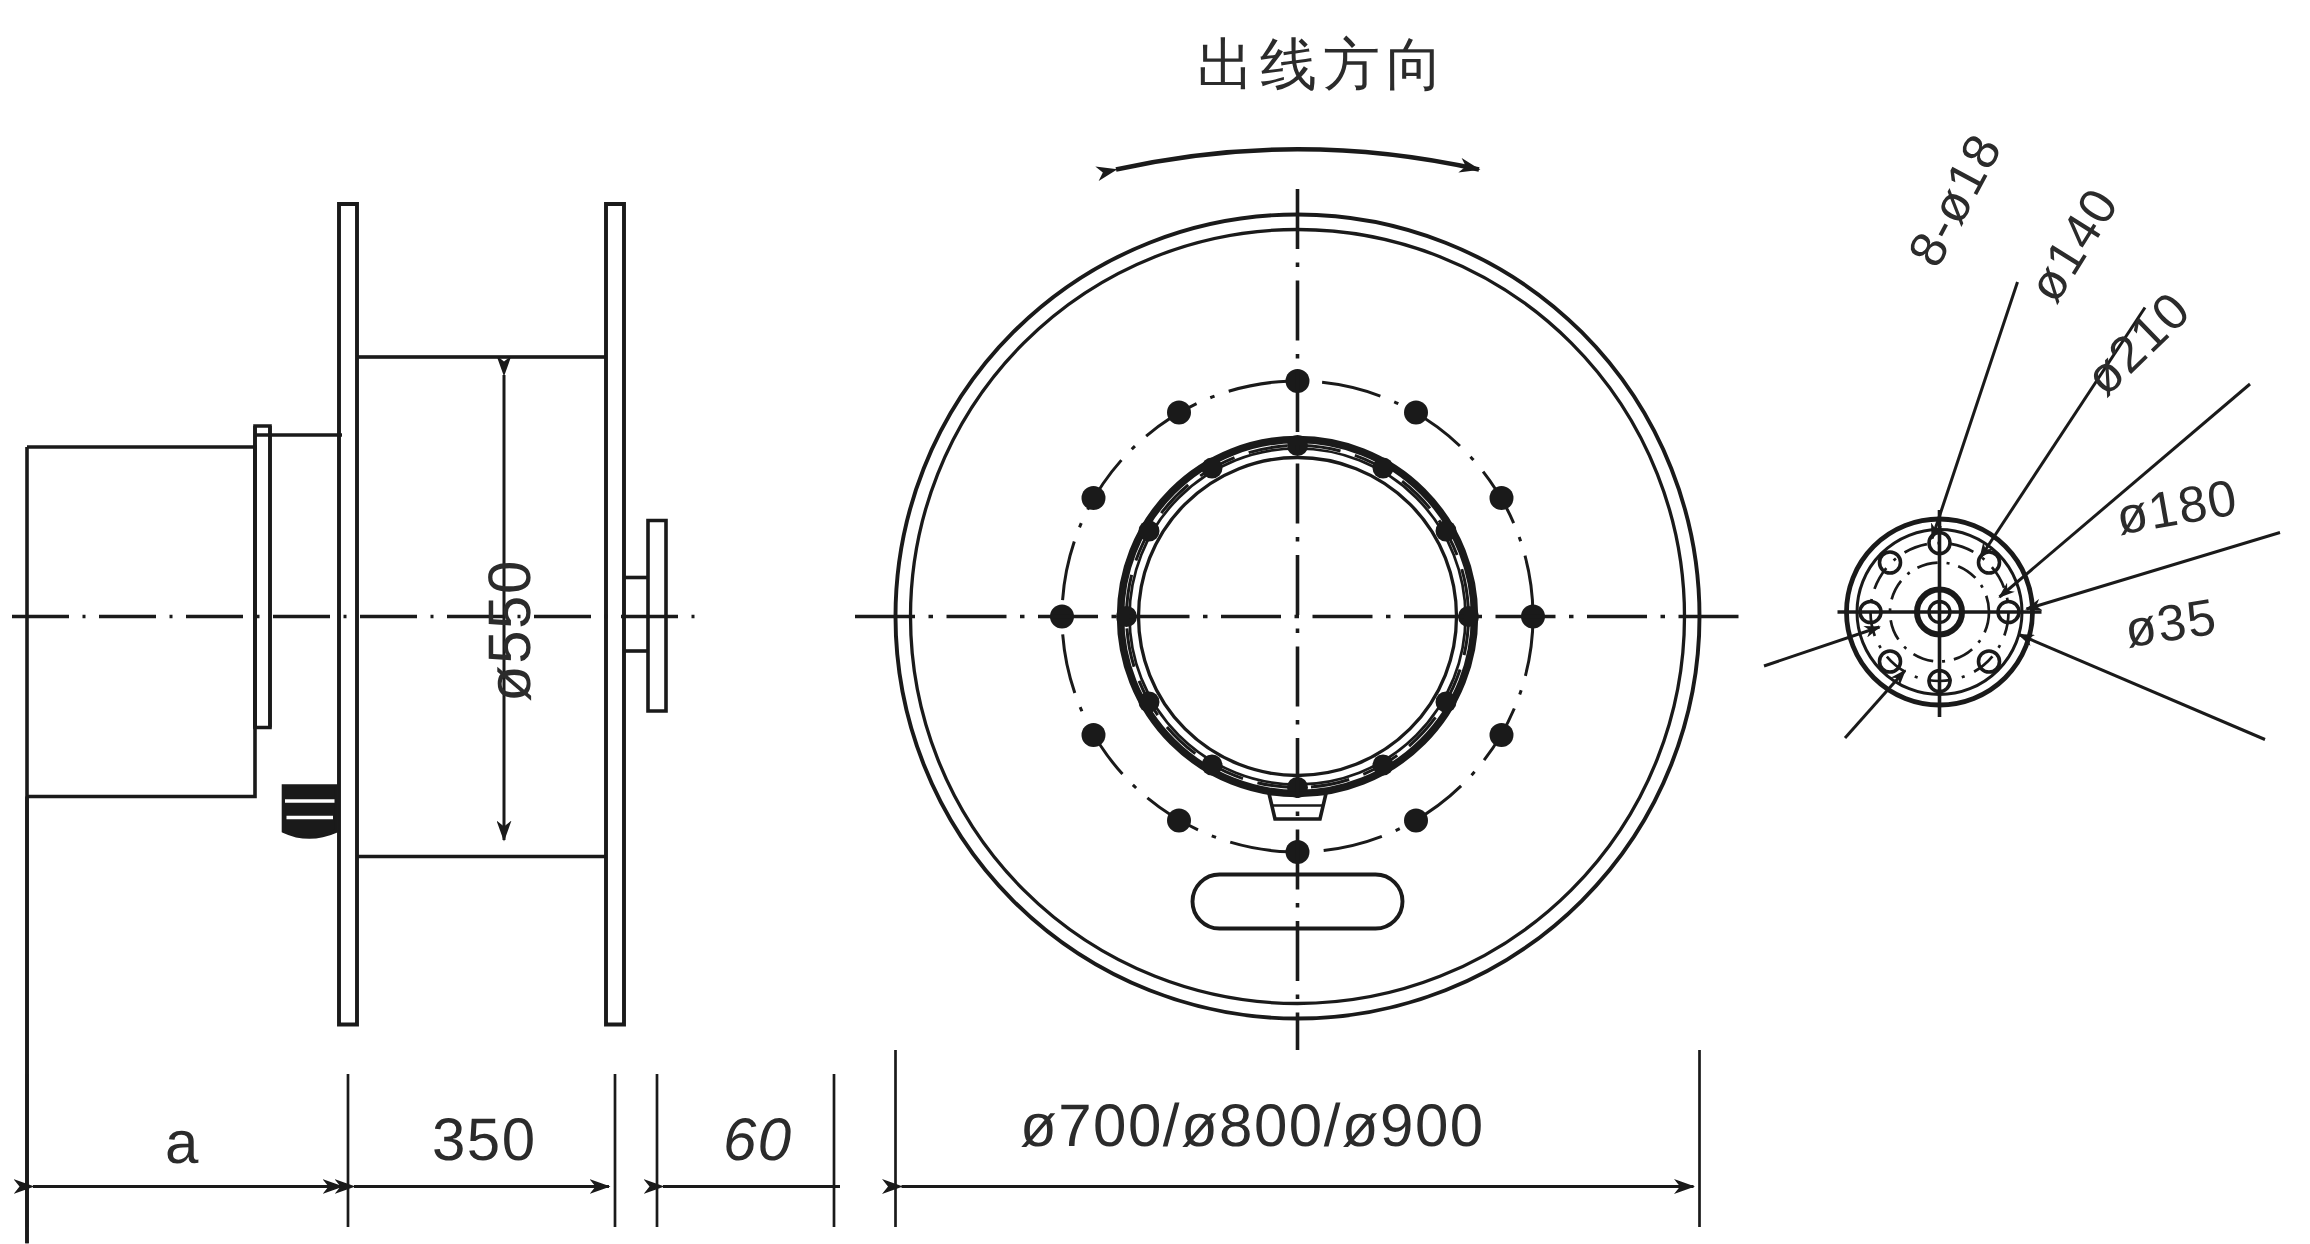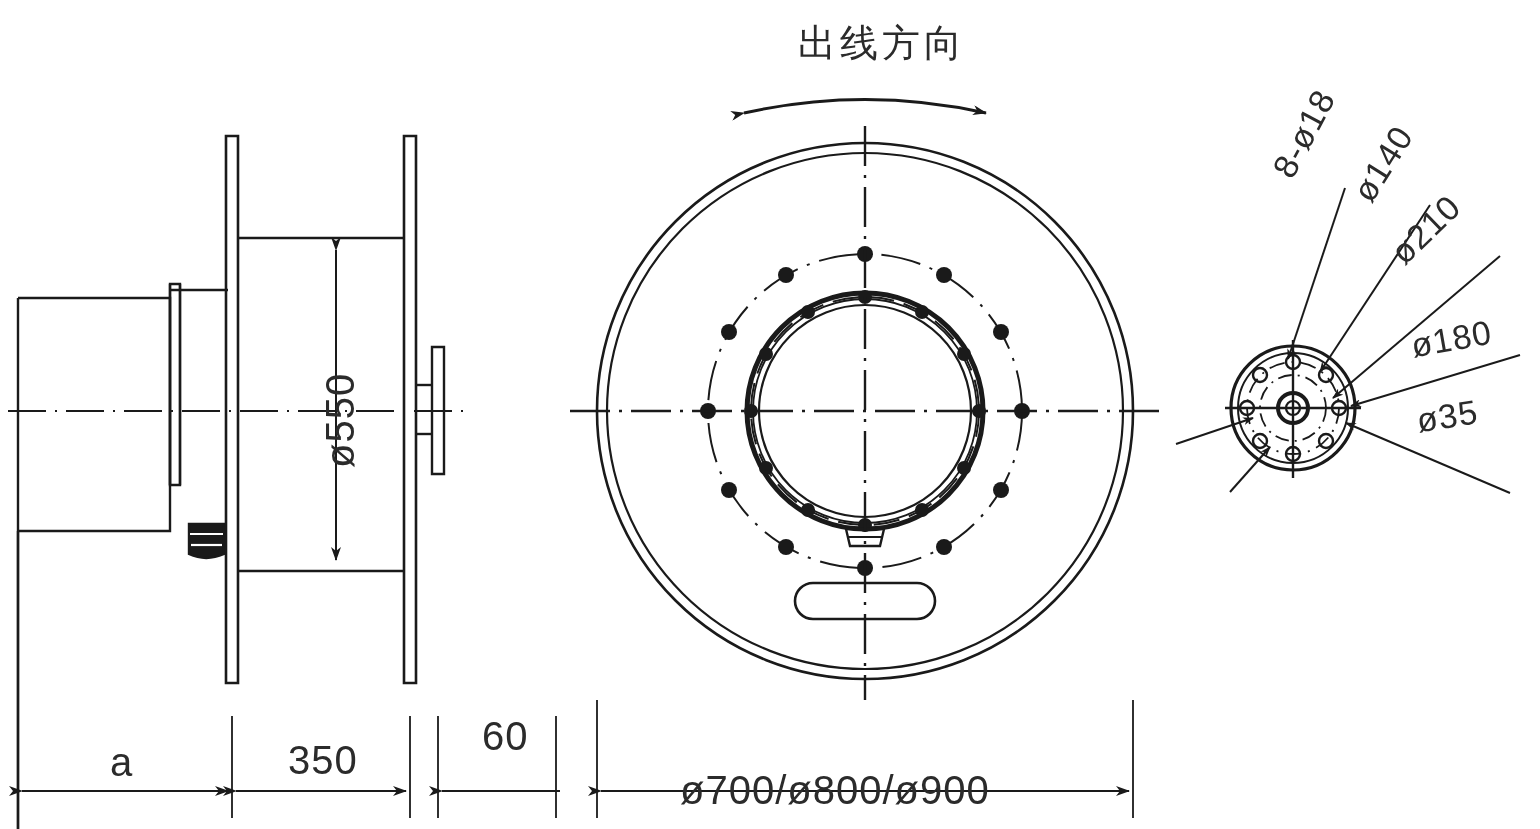--- a/index.html
+++ b/index.html
@@ -191,25 +191,25 @@
 
   </g>
 </svg>
 
 <div class="lbl title-cjk cjk" style="left:798px;top:18px;">出线方向</div>
 
 <div class="lbl dim" style="left:110px;top:740px;">a</div>
 
 <div class="lbl dim" style="left:288px;top:738px;">350</div>
 
-<div class="lbl dim" style="left:482px;top:714px;">60</div>
+<div class="lbl dim" style="left:482px;top:738px;font-style:italic;">60</div>
 
 <div class="lbl dim rot90" style="left:318px;top:468px;">ø550</div>
 
-<div class="lbl dim" style="left:680px;top:768px;">ø700/ø800/ø900</div>
+<div class="lbl dim" style="left:680px;top:729px;">ø700/ø800/ø900</div>
 
 <div class="lbl dimsm" style="left:1265px;top:166px;transform:rotate(-62deg);transform-origin:0 0;">8-ø18</div>
 
 <div class="lbl dimsm" style="left:1345px;top:188px;transform:rotate(-58deg);transform-origin:0 0;">ø140</div>
 
 <div class="lbl dimsm" style="left:1383px;top:244px;transform:rotate(-44deg);transform-origin:0 0;">ø210</div>
 
 <div class="lbl dimsm" style="left:1408px;top:327px;transform:rotate(-10deg);transform-origin:0 0;">ø180</div>
 
 <div class="lbl dimsm" style="left:1414px;top:402px;transform:rotate(-9deg);transform-origin:0 0;">ø35</div>

